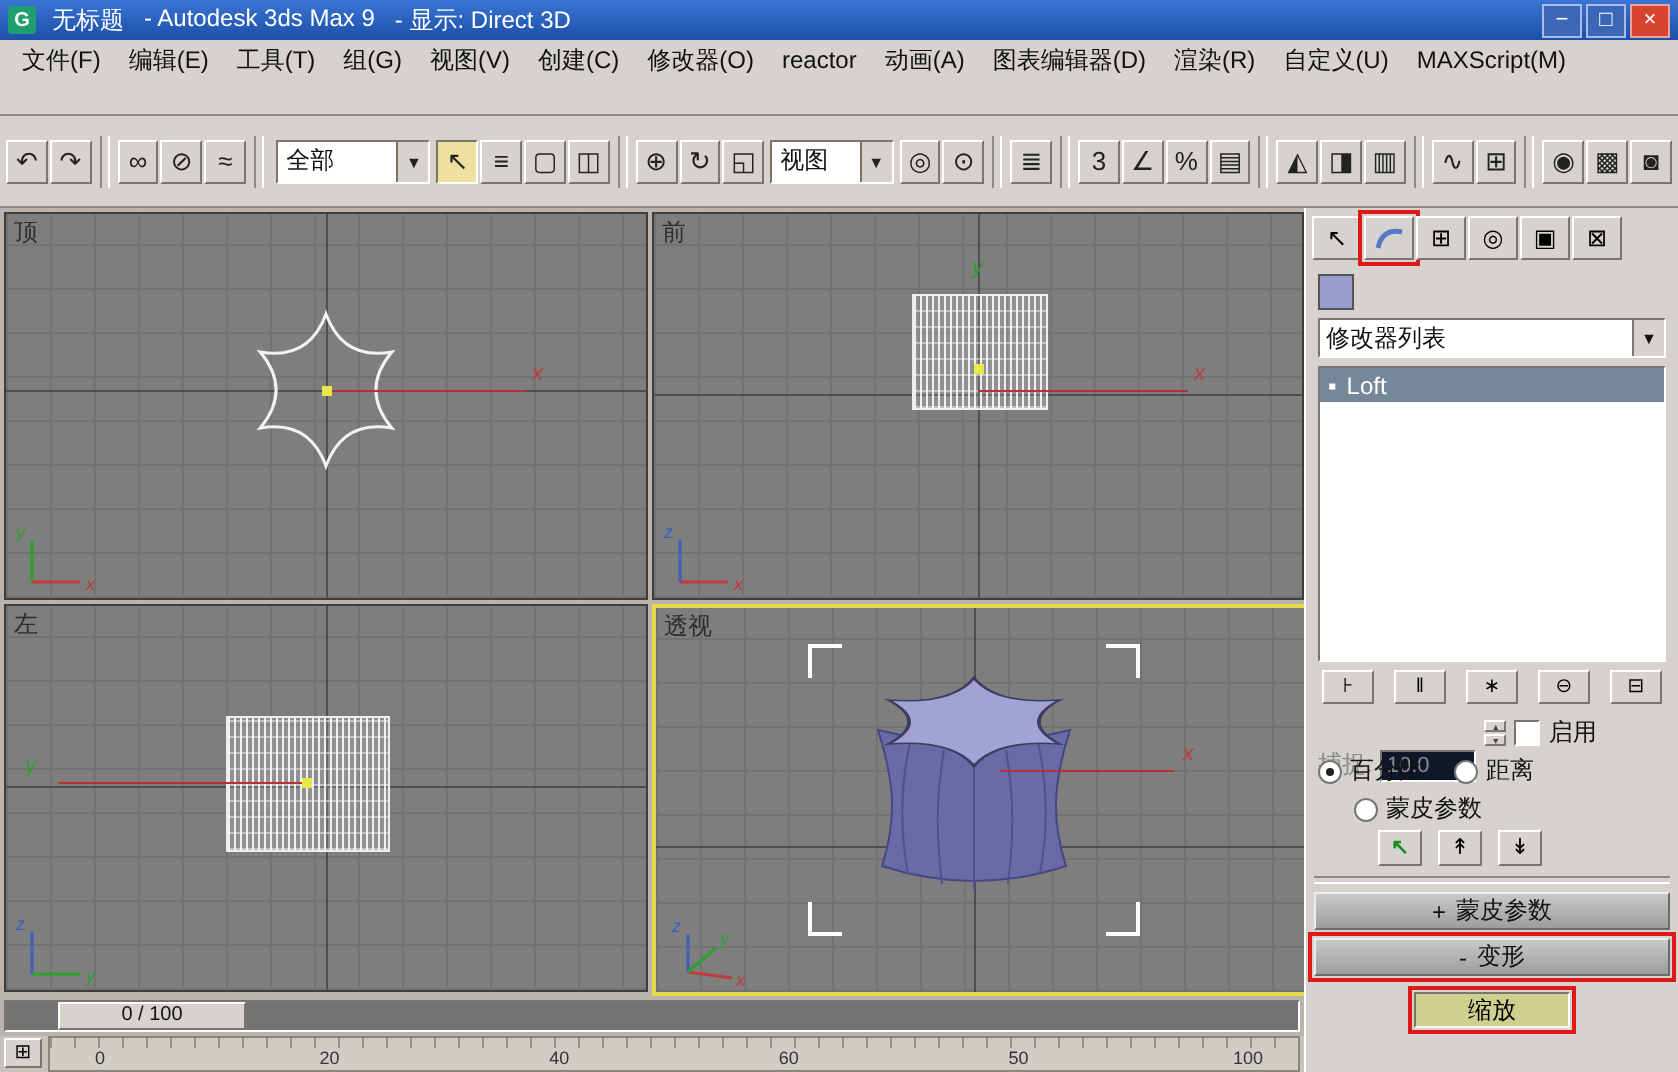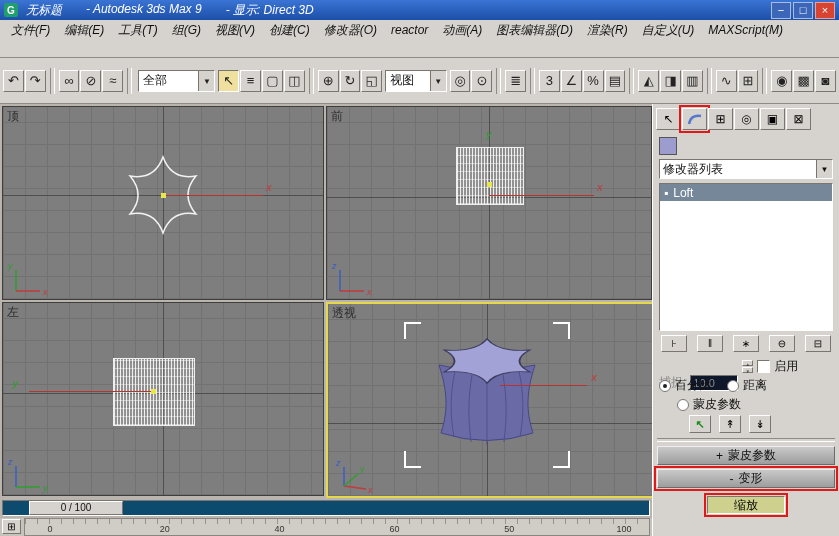--- a/index.html
+++ b/index.html
@@ -1,25 +1,25 @@
 <!DOCTYPE html>
 <html><head>
 <meta charset="utf-8">
 <style>
   html,body{margin:0;padding:0;background:#555;}
   .app{position:relative;width:839px;height:536px;background:#d6d3ce;font-family:"Liberation Sans",sans-serif;font-size:12px;color:#111;overflow:hidden;user-select:none;}
   
   .titlebar{position:absolute;top:0;left:0;right:0;height:20px;background:linear-gradient(180deg,#3a74d4,#1c4fa8);color:#fff;display:flex;align-items:center;padding:0 4px;gap:8px;}
   .app-icon{width:14px;height:14px;background:#1f9e6e;color:#fff;font-size:10px;font-weight:bold;display:flex;align-items:center;justify-content:center;border-radius:2px;flex:0 0 auto;}
-  .title-parts{display:flex;gap:24px;white-space:nowrap;overflow:hidden;flex:1;font-size:12px;font-style:italic;}
+  .title-parts{display:flex;gap:10px;white-space:nowrap;overflow:hidden;flex:1;font-size:12px;}
   .winbtns{display:flex;gap:2px;flex:0 0 auto;}
   .winbtn{width:18px;height:15px;display:flex;align-items:center;justify-content:center;font-size:11px;color:#fff;border:1px solid #a8bce4;background:#3c66b8;cursor:default;}
   .winbtn.close{background:#d84432;border-color:#eaa299;}
   
-  .menubar{position:absolute;top:20px;left:0;right:0;height:38px;background:#d6d3ce;border-bottom:1px solid #8e8a84;padding:1px 4px;box-sizing:border-box;font-style:italic;}
+  .menubar{position:absolute;top:20px;left:0;right:0;height:38px;background:#d6d3ce;border-bottom:1px solid #8e8a84;padding:1px 4px;box-sizing:border-box;}
   .menurow{display:flex;height:18px;align-items:center;}
   .menuitem{padding:0 7px;white-space:nowrap;}
   
   .toolbar{position:absolute;top:59px;left:0;right:0;height:45px;display:flex;align-items:center;padding:0 3px;gap:1px;border-bottom:1px solid #8e8a84;box-sizing:border-box;background:#d6d3ce;}
   .tb{width:21px;height:22px;background:#d6d3ce;border:1px solid;border-color:#fff #7a766f #7a766f #fff;font-size:13px;line-height:20px;text-align:center;padding:0;font-family:inherit;color:#222;}
   .tb.active{background:#efe0a0;border-color:#7a766f #fff #fff #7a766f;}
   .tbsep{width:3px;height:26px;border-left:1px solid #8e8a84;border-right:1px solid #fff;margin:0 3px;}
   .dd{height:20px;background:#fff;border:1px solid;border-color:#7a766f #fff #fff #7a766f;display:flex;align-items:stretch;margin:0 2px;}
   .dd .val{flex:1;padding:0 4px;line-height:18px;white-space:nowrap;overflow:hidden;}
   .dd .arr{width:15px;background:#d6d3ce;border-left:1px solid #7a766f;font-size:8px;display:flex;align-items:center;justify-content:center;color:#222;}
@@ -38,21 +38,21 @@
   .redline{position:absolute;height:1px;background:#b83232;z-index:3;}
   .axis-x{color:#c23b3b;position:absolute;font-size:11px;font-style:italic;z-index:4;}
   .axis-y{color:#2da02d;position:absolute;font-size:11px;font-style:italic;z-index:4;}
   .marker{width:5px;height:5px;background:#e8e84a;position:absolute;z-index:4;}
   .wireframe{position:absolute;z-index:3;border:1px solid #eee;background-color:rgba(255,255,255,.15);
     background-image:repeating-linear-gradient(90deg,rgba(255,255,255,.85) 0 1px,transparent 1px 3px),repeating-linear-gradient(0deg,rgba(255,255,255,.45) 0 1px,transparent 1px 8px);}
   .star,.loftobj{position:absolute;z-index:2;}
   .tripod{position:absolute;left:4px;bottom:2px;z-index:5;}
   .tripod text{font-size:9px;font-style:italic;}
   
-  .slider-row{position:absolute;left:2px;top:396px;width:648px;height:16px;background:#0c4a6e;border:1px solid;border-color:#7a766f #fff #fff #7a766f;display:flex;align-items:flex-start;box-sizing:border-box;}
+  .slider-row{position:absolute;left:2px;top:396px;width:648px;height:16px;background:#737373;border:1px solid;border-color:#7a766f #fff #fff #7a766f;display:flex;align-items:flex-start;box-sizing:border-box;}
   .slider-thumb{margin-left:26px;width:92px;height:12px;background:#d6d3ce;border:1px solid;border-color:#fff #7a766f #7a766f #fff;font-size:10px;text-align:center;line-height:12px;}
   .trackbar{position:absolute;left:0;top:414px;width:652px;height:18px;background:#c6c3bd;}
   .ruler{position:absolute;left:24px;top:0;right:2px;height:18px;background:#d0cdc7;border:1px solid #8a867f;box-sizing:border-box;
     background-image:repeating-linear-gradient(90deg,#97938c 0 1px,transparent 1px 12px);background-size:100% 5px;background-repeat:no-repeat;}
   .tick-num{position:absolute;bottom:1px;font-size:9px;color:#333;transform:translateX(-50%);}
   .mini-btn{position:absolute;left:2px;top:1px;width:19px;height:15px;background:#d6d3ce;border:1px solid;border-color:#fff #7a766f #7a766f #fff;font-size:10px;line-height:13px;text-align:center;padding:0;}
   
   .cmdpanel{position:absolute;left:652px;top:0;width:187px;height:100%;background:#d6d3ce;border-left:1px solid #fff;box-sizing:border-box;padding-top:3px;}
   .tabs{display:flex;height:24px;align-items:center;padding:0 3px;gap:1px;}
   .tab{width:25px;height:22px;display:flex;align-items:center;justify-content:center;border:1px solid;border-color:#fff #7a766f #7a766f #fff;background:#d6d3ce;font-size:12px;padding:0;}

